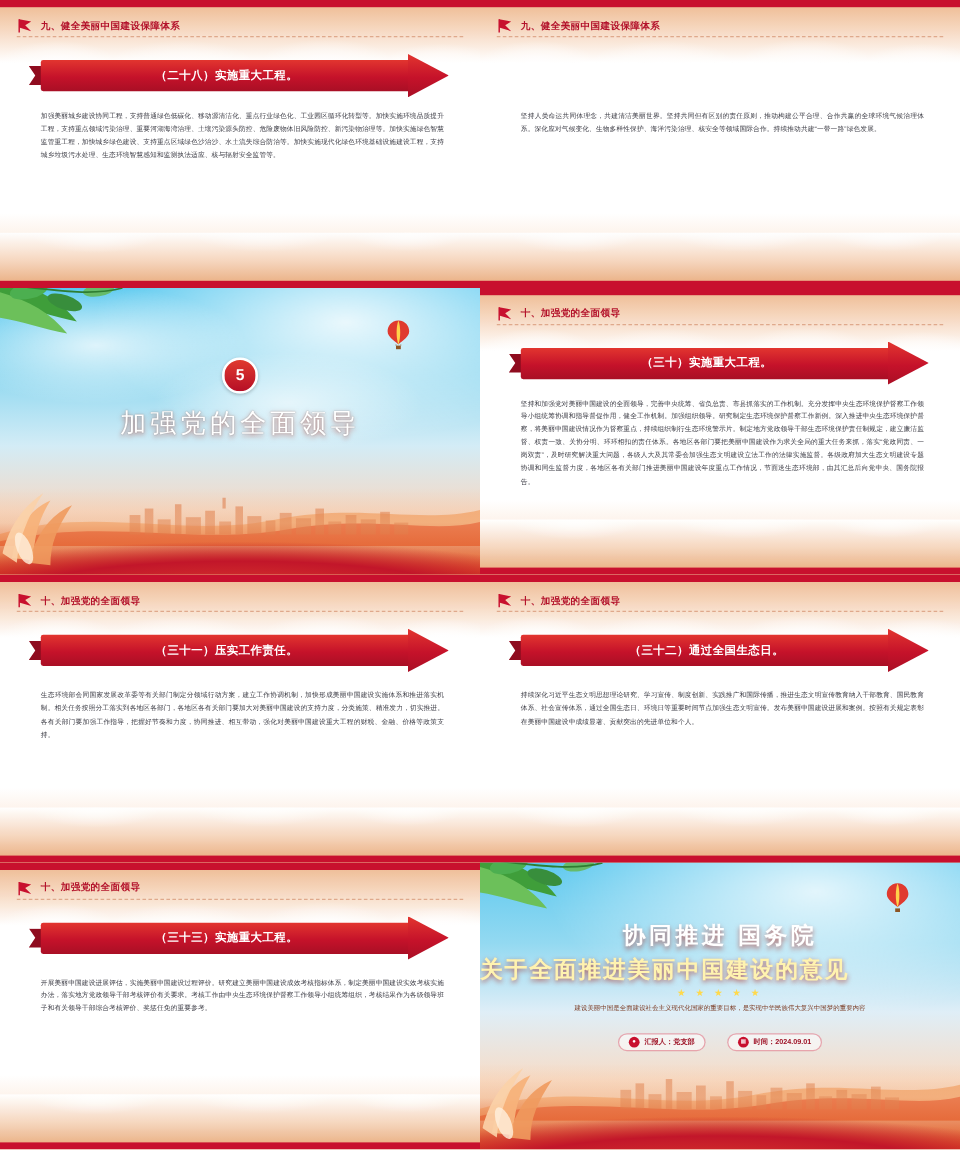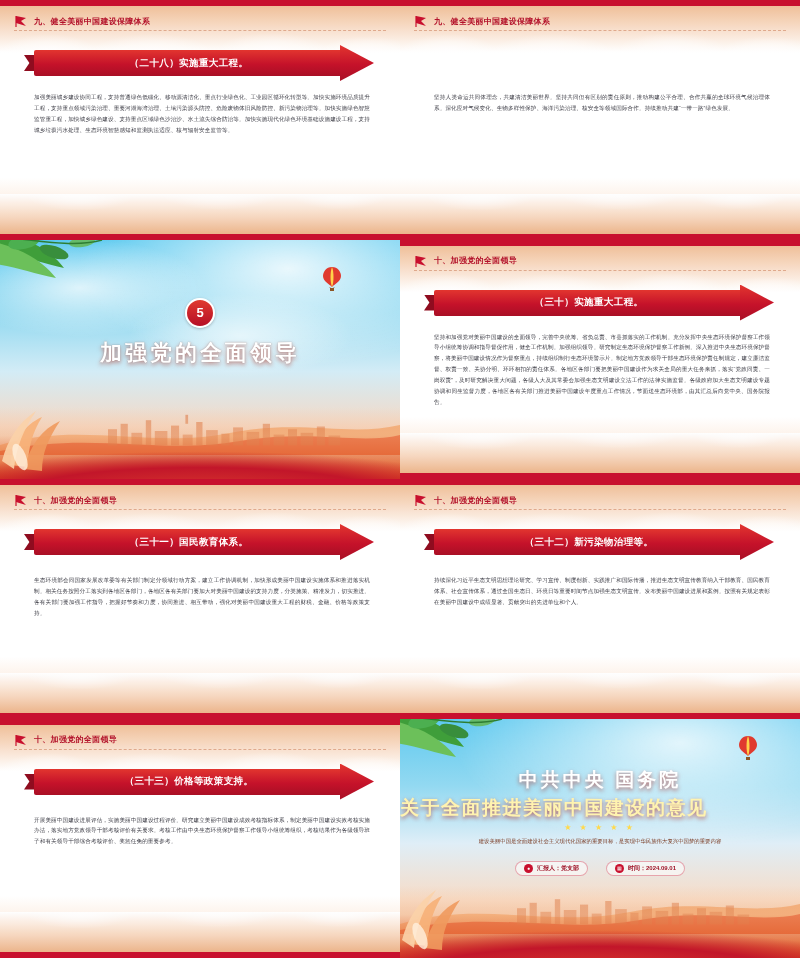--- a/index.html
+++ b/index.html
@@ -141,21 +141,21 @@
     width: 30px; height: 30px; border-radius: 50%;
     background: linear-gradient(180deg, #e03a2f, #b60f26);
     border: 2px solid #ffffff;
     color: #fff; font-size: 13px; font-weight: bold;
     display: flex; align-items: center; justify-content: center;
     box-shadow: 0 1px 3px rgba(0,0,0,0.25);
   }
   .section-title {
     position: absolute; left: 0; right: 0; top: 98px;
     text-align: center;
-    font-size: 22px; font-weight: bold; color: #ffffff;
+    font-size: 22px; font-weight: normal; color: #ffffff;
     letter-spacing: 3px;
     text-shadow: 0 2px 4px rgba(180,40,20,0.55), 0 0 1px rgba(0,0,0,0.4);
   }
 
   
   .cover-slide {
     background:
       radial-gradient(ellipse 320px 150px at 70% 10%, rgba(255,255,255,0.8) 0%, rgba(255,255,255,0) 70%),
       linear-gradient(180deg, #5ec9ef 0%, #93d9f1 28%, #dfeef7 52%, #f7dcc7 76%, #e8ad87 100%);
   }
@@ -336,21 +336,21 @@
             <path d="M2 2 L12 4 L7 7 L12 12 L2 9 Z" fill="#c8102e"></path>
             <path d="M2 2 L2 13" stroke="#c8102e" stroke-width="1.2"></path>
           </svg>
       </span>
       <span class="head-title">十、加强党的全面领导</span>
     </div>
     <div class="head-rule"></div>
     <div class="arrow-banner">
       <div class="tail"></div>
       <div class="body">
-        <span class="label">（三十一）国民教育体系。</span>
+        <span class="label">（三十一）压实工作责任。</span>
       </div>
       <div class="tip"></div>
     </div>
     <div class="body-text lower">生态环境部会同国家发展改革委等有关部门制定分领域行动方案，建立工作协调机制，加快形成美丽中国建设实施体系和推进落实机制。相关任务按照分工落实到各地区各部门，各地区各有关部门要加大对美丽中国建设的支持力度，分类施策、精准发力，切实推进。各有关部门要加强工作指导，把握好节奏和力度，协同推进、相互带动，强化对美丽中国建设重大工程的财税、金融、价格等政策支持。</div>
   </div>
 
   <div class="slide content-slide">
     <div class="cloud-top"></div>
     <div class="cloud-bottom"></div>
     <div class="top-bar"></div>
@@ -361,21 +361,21 @@
             <path d="M2 2 L12 4 L7 7 L12 12 L2 9 Z" fill="#c8102e"></path>
             <path d="M2 2 L2 13" stroke="#c8102e" stroke-width="1.2"></path>
           </svg>
       </span>
       <span class="head-title">十、加强党的全面领导</span>
     </div>
     <div class="head-rule"></div>
     <div class="arrow-banner">
       <div class="tail"></div>
       <div class="body">
-        <span class="label">（三十二）新污染物治理等。</span>
+        <span class="label">（三十二）通过全国生态日。</span>
       </div>
       <div class="tip"></div>
     </div>
     <div class="body-text lower">持续深化习近平生态文明思想理论研究、学习宣传、制度创新、实践推广和国际传播，推进生态文明宣传教育纳入干部教育、国民教育体系、社会宣传体系，通过全国生态日、环境日等重要时间节点加强生态文明宣传。发布美丽中国建设进展和案例。按照有关规定表彰在美丽中国建设中成绩显著、贡献突出的先进单位和个人。</div>
   </div>
 
   <div class="slide content-slide">
     <div class="cloud-top"></div>
     <div class="cloud-bottom"></div>
     <div class="top-bar"></div>
@@ -386,21 +386,21 @@
             <path d="M2 2 L12 4 L7 7 L12 12 L2 9 Z" fill="#c8102e"></path>
             <path d="M2 2 L2 13" stroke="#c8102e" stroke-width="1.2"></path>
           </svg>
       </span>
       <span class="head-title">十、加强党的全面领导</span>
     </div>
     <div class="head-rule"></div>
     <div class="arrow-banner">
       <div class="tail"></div>
       <div class="body">
-        <span class="label">（三十三）价格等政策支持。</span>
+        <span class="label">（三十三）实施重大工程。</span>
       </div>
       <div class="tip"></div>
     </div>
     <div class="body-text lower">开展美丽中国建设进展评估，实施美丽中国建设过程评价。研究建立美丽中国建设成效考核指标体系，制定美丽中国建设实效考核实施办法，落实地方党政领导干部考核评价有关要求。考核工作由中央生态环境保护督察工作领导小组统筹组织，考核结果作为各级领导班子和有关领导干部综合考核评价、奖惩任免的重要参考。</div>
   </div>
 
   <div class="slide cover-slide">
     <svg class="leaves" viewBox="0 0 150 70">
       <path d="M0 0 C30 2 55 14 70 34 C52 30 30 22 0 20 Z" fill="#3f9e3a"></path>
       <path d="M0 8 C26 14 48 26 62 44 C40 40 20 32 0 30 Z" fill="#6cc05a"></path>
@@ -408,21 +408,21 @@
       <ellipse cx="60" cy="18" rx="15" ry="6" fill="#388e3c" transform="rotate(18 60 18)"></ellipse>
       <ellipse cx="88" cy="8" rx="13" ry="5" fill="#66bb6a" transform="rotate(-8 88 8)"></ellipse>
       <path d="M0 2 C40 6 80 14 108 6" stroke="#2e7d32" stroke-width="1.5" fill="none"></path>
     </svg>
     <svg class="balloon" style="left:338px; top:16px;" width="20" height="28" viewBox="0 0 20 28">
       <path d="M10 1 C16 1 19 6 19 10 C19 15 13 18 10 21 C7 18 1 15 1 10 C1 6 4 1 10 1 Z" fill="#e03a2f"></path>
       <path d="M10 1 C12 6 12 16 10 21 C8 16 8 6 10 1 Z" fill="#ffd24a"></path>
       <rect x="8" y="22" width="4" height="3" fill="#8d5524"></rect>
     </svg>
 
-    <div class="cover-title1">中共中央  国务院</div>
+    <div class="cover-title1">协同推进  国务院</div>
     <div class="cover-title2">关于全面推进美丽中国建设的意见</div>
     <div class="cover-stars">★ ★ ★ ★ ★</div>
     <div class="cover-sub">建设美丽中国是全面建设社会主义现代化国家的重要目标，是实现中华民族伟大复兴中国梦的重要内容</div>
     <div class="cover-meta">
       <div class="meta-pill">
         <span class="meta-ico">●</span>
         <span>汇报人：党支部</span>
       </div>
       <div class="meta-pill">
         <span class="meta-ico">▦</span>

